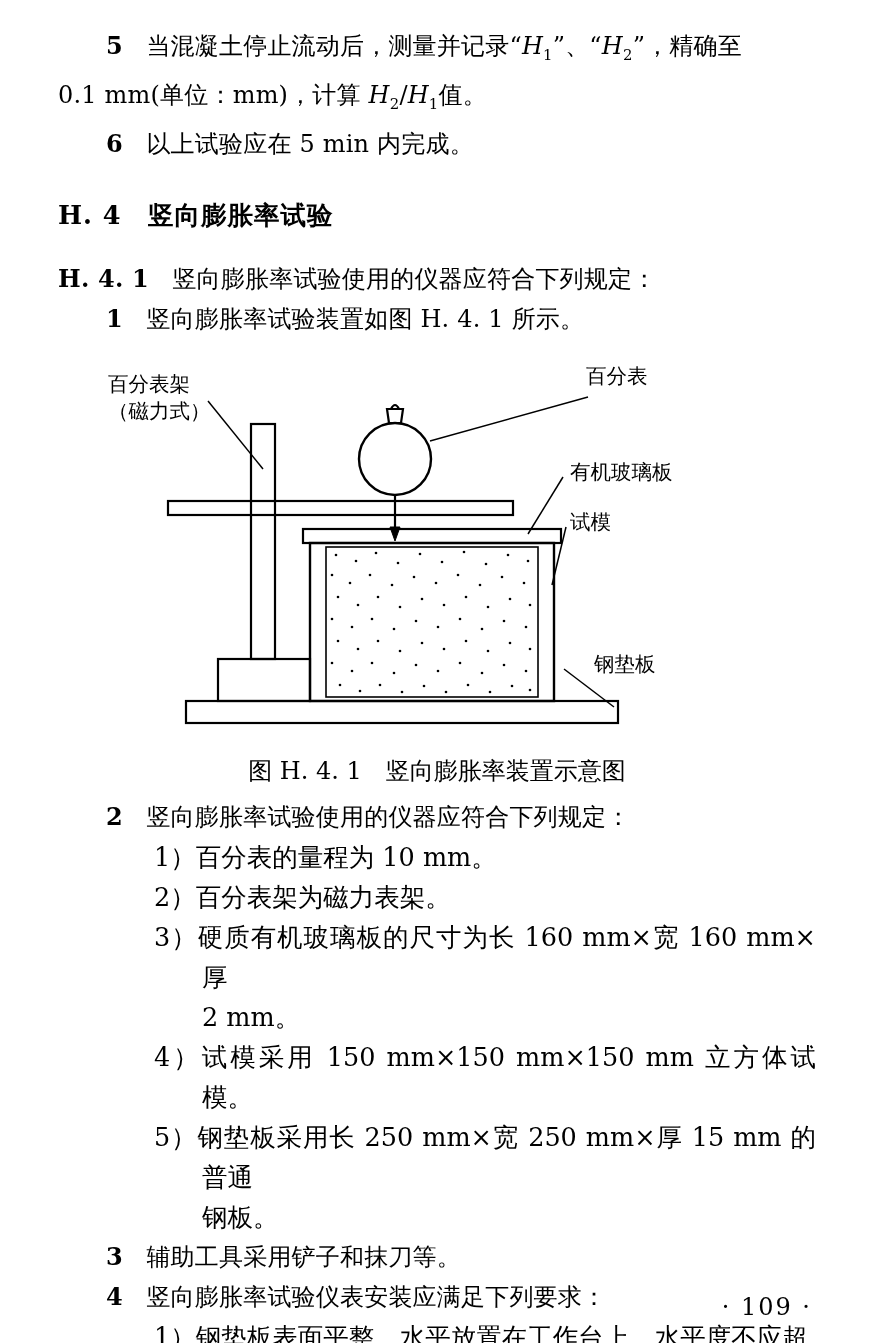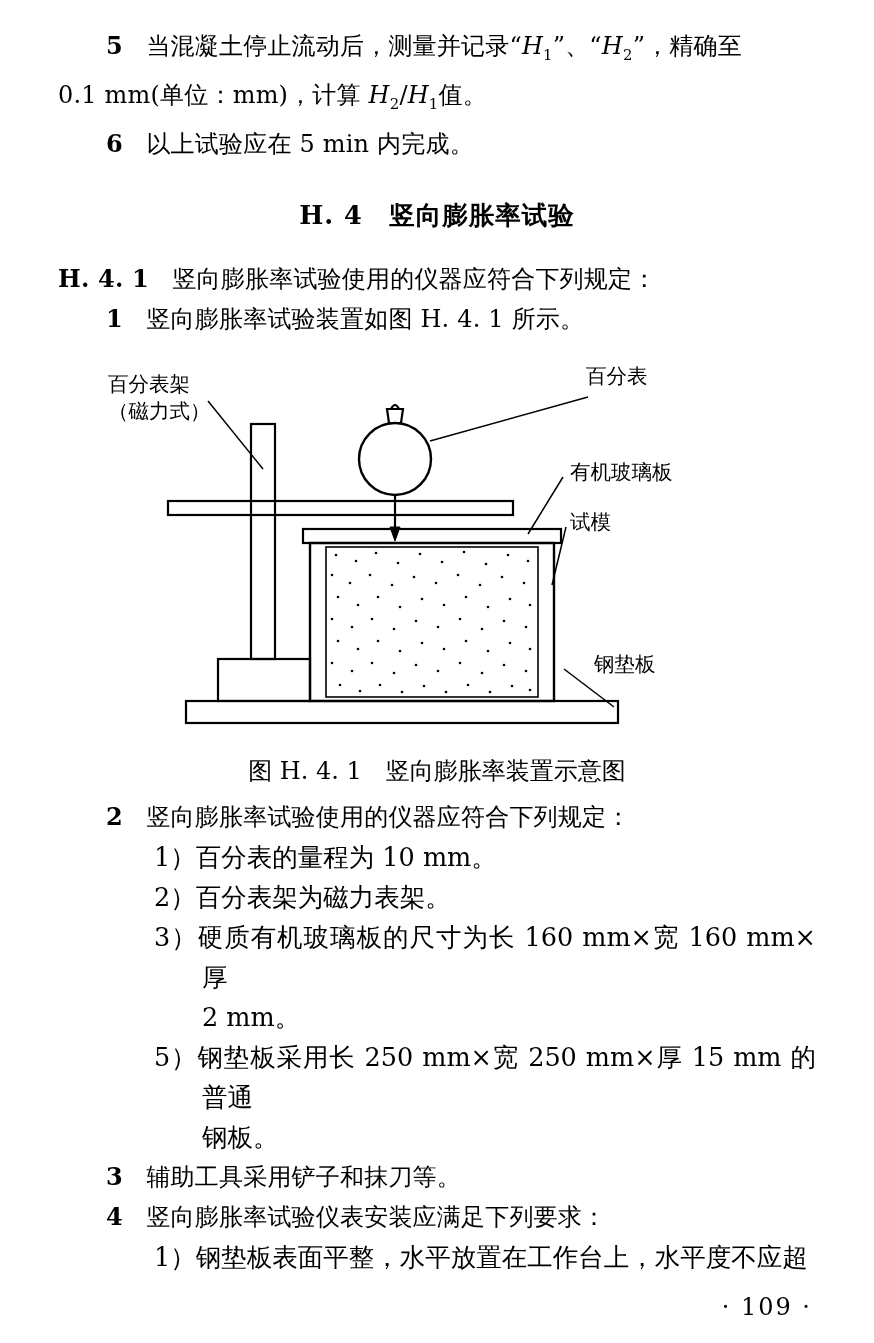--- a/index.html
+++ b/index.html
@@ -27,21 +27,21 @@
     line-height: 40px;
     margin: 0 0 0 0;
     text-align: justify;
     letter-spacing: 0.2px;
   }
   .indent-num {
     font-weight: bold;
     font-family: "DejaVu Serif", "Liberation Serif", serif;
   }
   .secthead {
-    text-align: center;
+    text-align: left;
     font-size: 25.5px;
     font-weight: bold;
     margin: 34px 0 26px 0;
     letter-spacing: 1px;
   }
   .it { font-style: italic; font-family: "DejaVu Serif","Liberation Serif",serif; }
   sub { font-size: 0.62em; }
   .listitem {
     font-size: 25.5px;
     line-height: 40px;
@@ -232,20 +232,23 @@
     <span>1）</span><span>百分表的量程为 10 mm。</span>
   </p>
   <p class="listitem" style="padding-left:144px; text-indent:-48px;">
     <span>2）</span><span>百分表架为磁力表架。</span>
   </p>
   <p class="listitem" style="padding-left:144px; text-indent:-48px;">
     <span>3）</span><span>硬质有机玻璃板的尺寸为长 160 mm×宽 160 mm×厚</span>
   </p>
   <p class="listitem" style="padding-left:144px; text-indent:0;">2 mm。</p>
   <p class="listitem" style="padding-left:144px; text-indent:-48px;">
+    <span>4）</span><span>试模采用 150 mm×150 mm×150 mm 立方体试模。</span>
+  </p>
+  <p class="listitem" style="padding-left:144px; text-indent:-48px;">
     <span>5）</span><span>钢垫板采用长 250 mm×宽 250 mm×厚 15 mm 的普通</span>
   </p>
   <p class="listitem" style="padding-left:144px; text-indent:0;">钢板。</p>
 
   <p class="para">
     <span class="indent-num" style="margin-left:48px;">3</span>
     &nbsp;&nbsp;<span>辅助工具采用铲子和抹刀等。</span>
   </p>
 
   <p class="para">

